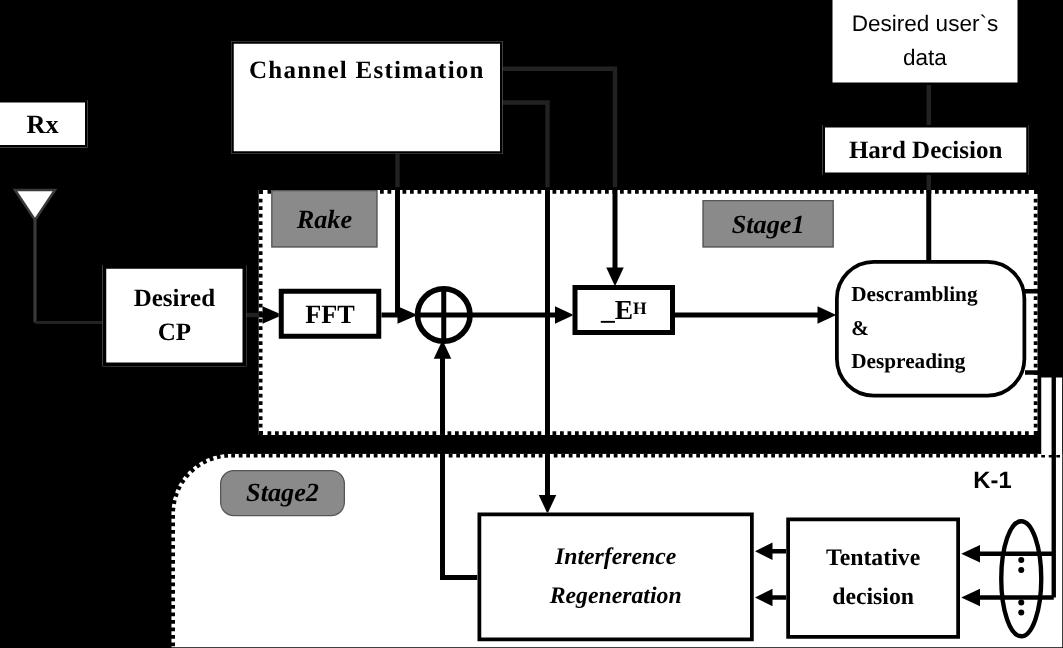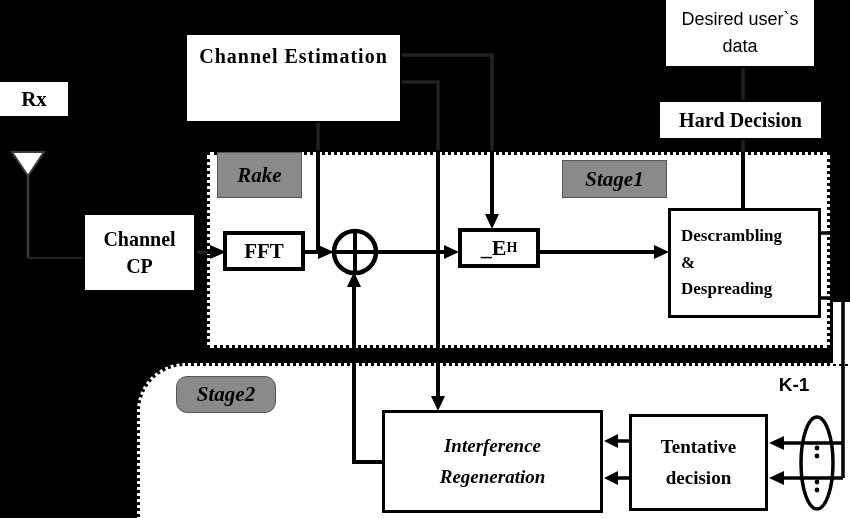--- a/index.html
+++ b/index.html
@@ -17,21 +17,21 @@
   #channel-estimation-box{left:185px;top:33px;width:217px;height:90px;border-width:2px;
        font-size:20px;align-items:flex-start;padding-top:8px;letter-spacing:1px;}
   #desired-user-data-box{left:664px;top:-2px;width:152px;height:70px;border-width:2px;
        font-family:"Liberation Sans",sans-serif;font-weight:normal;font-size:18px;line-height:1.5;}
   #hard-decision-box{left:658px;top:100px;width:165px;height:40px;border-width:2px;font-size:20px;}
   #remove-cp-box{left:82px;top:212px;width:115px;height:81px;font-size:20px;}
   #fft-box{left:223px;top:231px;width:82px;height:40px;border-width:4px;font-size:21px;}
   #equalizer-box{left:458px;top:228px;width:82px;height:40px;border-width:4px;font-size:22px;}
   #equalizer-box sup{font-size:14px;vertical-align:super;}
   #descrambling-box{left:668px;top:208px;width:153px;height:110px;font-size:17px;
-       justify-content:flex-start;text-align:left;padding-left:10px;line-height:1.55;}
+       justify-content:flex-start;text-align:left;padding-left:10px;line-height:1.55;border-radius:31px;}
   #interference-box{left:382px;top:410px;width:221px;height:103px;font-size:19px;line-height:1.6;font-style:italic;}
   #tentative-box{left:629px;top:414px;width:139px;height:97px;font-size:19px;line-height:1.6;}
   .glabel{position:absolute;background:#8a8a8a;border:1px solid #555;box-sizing:border-box;z-index:3;
        display:flex;align-items:center;justify-content:center;font-weight:bold;font-size:21px;font-style:italic;}
   #rake-label{left:217px;top:152px;width:85px;height:46px;}
   #stage1-label{left:518px;top:160px;width:105px;height:38px;margin-left:44px;}
   #stage2-label{left:176px;top:376px;width:100px;height:37px;border-radius:11px;}
   #k1-label{position:absolute;left:766px;top:372px;width:56px;height:26px;z-index:3;
        font-family:"Liberation Sans",sans-serif;font-weight:bold;font-size:19px;
        display:flex;align-items:center;justify-content:center;}
@@ -116,21 +116,21 @@
 
   <div class="box" id="rx-box">Rx</div>
 
   <div class="box" id="channel-estimation-box">Channel Estimation</div>
 
   <div class="box" id="desired-user-data-box">Desired user`s
 data</div>
 
   <div class="box" id="hard-decision-box">Hard Decision</div>
 
-  <div class="box" id="remove-cp-box">Channel
+  <div class="box" id="remove-cp-box">Desired
 CP</div>
 
   <div class="box" id="fft-box">FFT</div>
 
   <div class="box" id="equalizer-box">
     <span>_E</span><sup>H</sup>
   </div>
 
   <div class="box" id="descrambling-box">Descrambling
 &amp;

